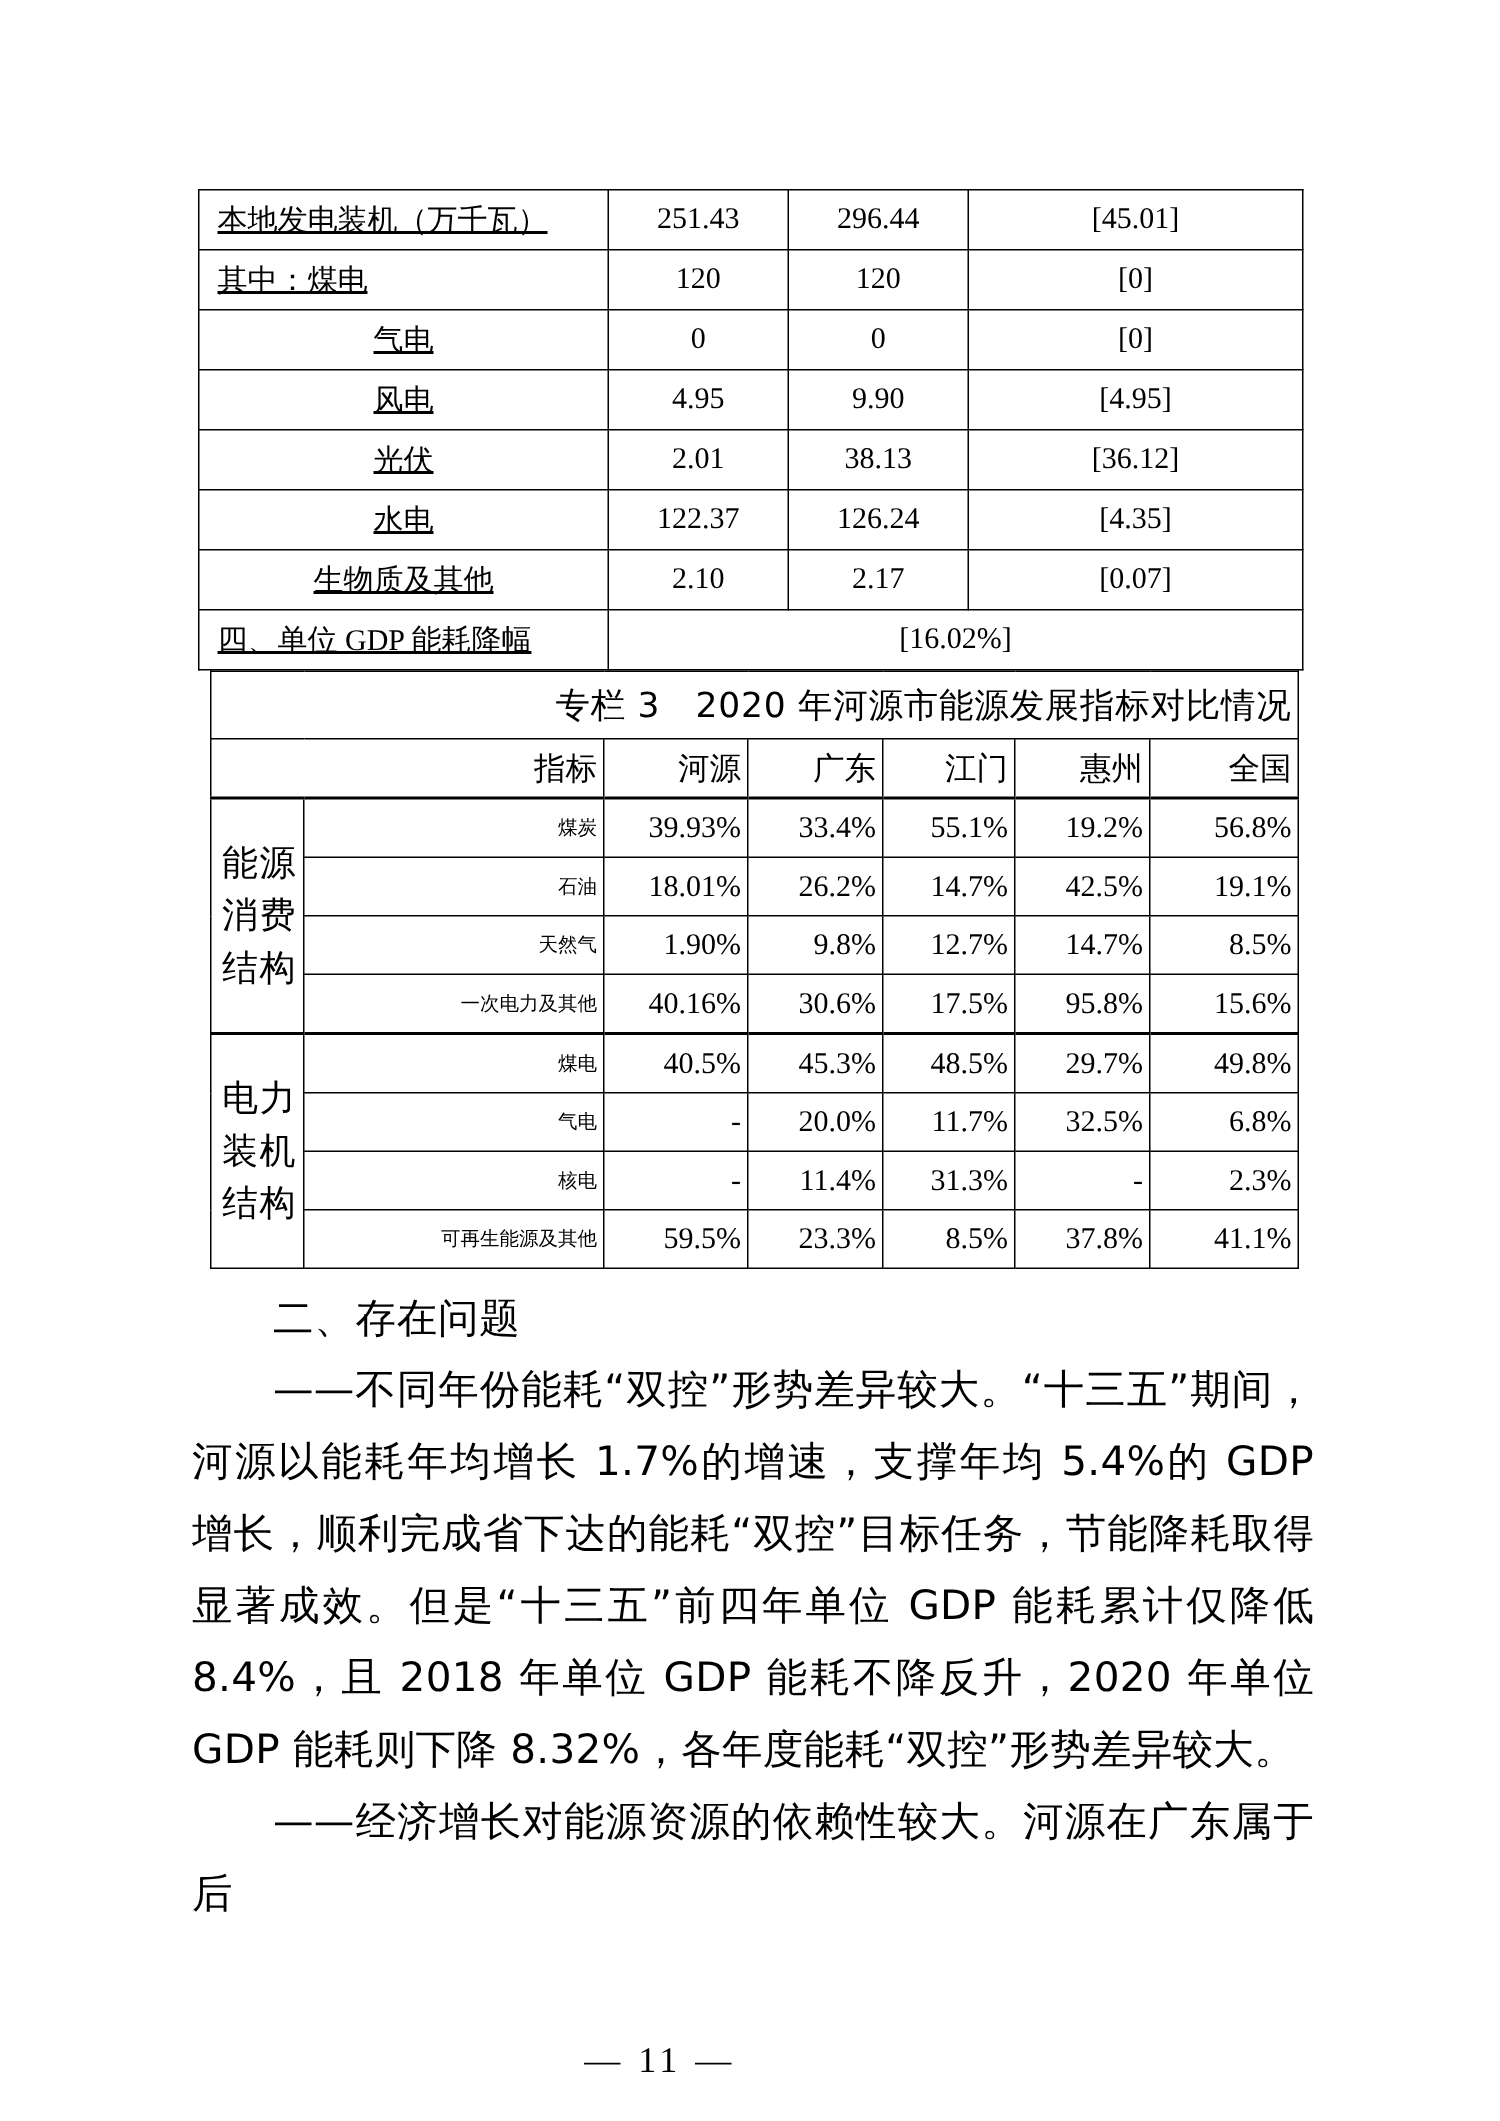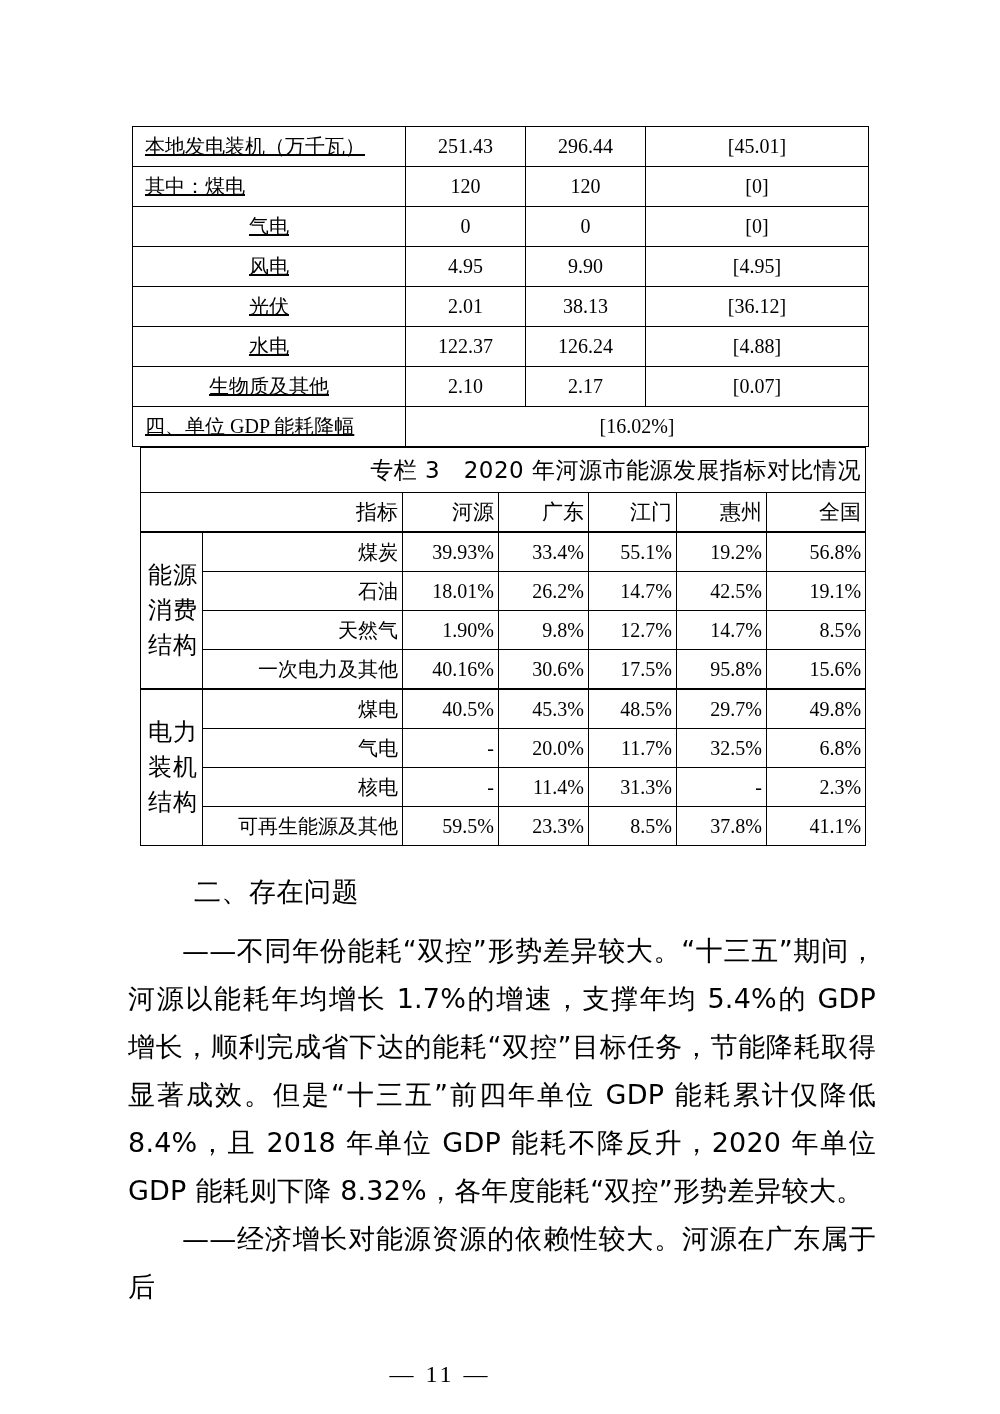--- a/index.html
+++ b/index.html
@@ -81,41 +81,41 @@
     font-size: 21px;
   }
   .tbl2 .grp {
     font-family: "DejaVu Sans", "Liberation Sans", sans-serif;
     font-size: 24px;
     line-height: 1.45;
     letter-spacing: 1px;
   }
   .tbl2 .rowlab {
     font-family: "DejaVu Sans", "Liberation Sans", sans-serif;
-    font-size: 20px;
+    font-size: 13px;
   }
   .tbl2 .val {
     font-family: "Liberation Serif", "DejaVu Serif", serif;
     font-size: 20px;
   }
   .thickline td { border-top-width: 2.6px; }
 
   
   .body-text {
     position: absolute;
     left: 128px;
     top: 856px;
     width: 748px;
   }
   .heading {
     font-family: "DejaVu Sans", "Liberation Sans", sans-serif;
     font-size: 27px;
     line-height: 47px;
     text-indent: 54px;
-    margin: 12px;
+    margin: 0;
     letter-spacing: 0.5px;
   }
   .para {
     font-family: "DejaVu Sans", "Liberation Sans", sans-serif;
     font-size: 27px;
     line-height: 48px;
     text-indent: 54px;
     margin: 0;
     text-align: justify;
     text-justify: inter-ideograph;
@@ -176,21 +176,21 @@
       <tr>
         <td class="lab-center cjk-song">光伏</td>
         <td class="num">2.01</td>
         <td class="num">38.13</td>
         <td class="num">[36.12]</td>
       </tr>
       <tr>
         <td class="lab-center cjk-song">水电</td>
         <td class="num">122.37</td>
         <td class="num">126.24</td>
-        <td class="num">[4.88]</td>
+        <td class="num">[4.35]</td>
       </tr>
       <tr>
         <td class="lab-center cjk-song">生物质及其他</td>
         <td class="num">2.10</td>
         <td class="num">2.17</td>
         <td class="num">[0.07]</td>
       </tr>
       <tr>
         <td class="lab-left cjk-song">四、单位 GDP 能耗降幅</td>
         <td class="num" colspan="3">[16.02%]</td>

